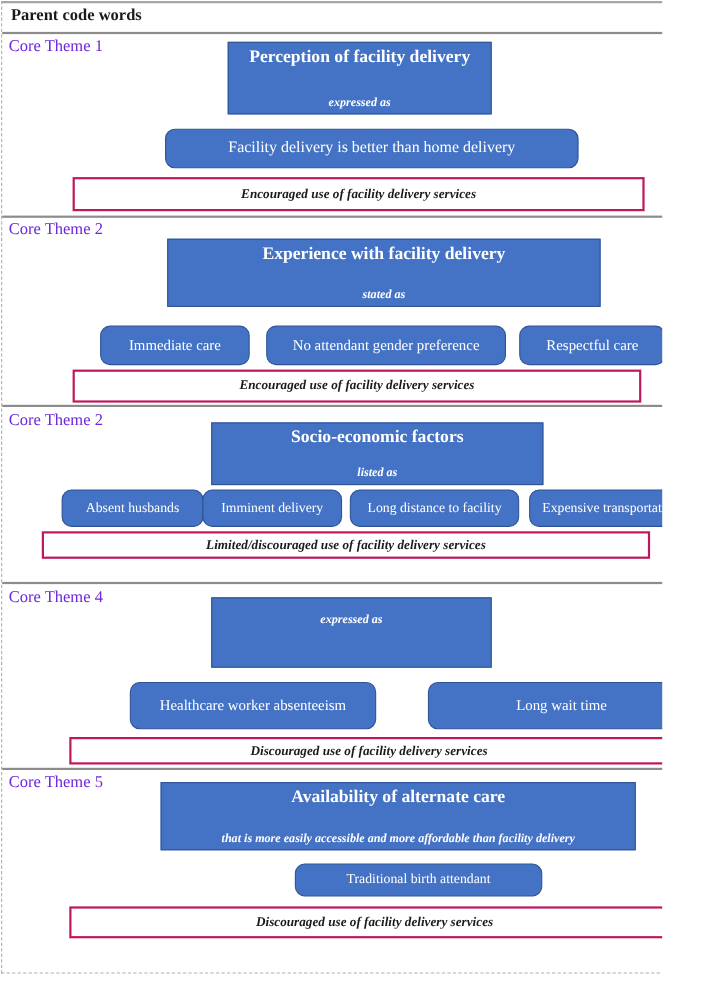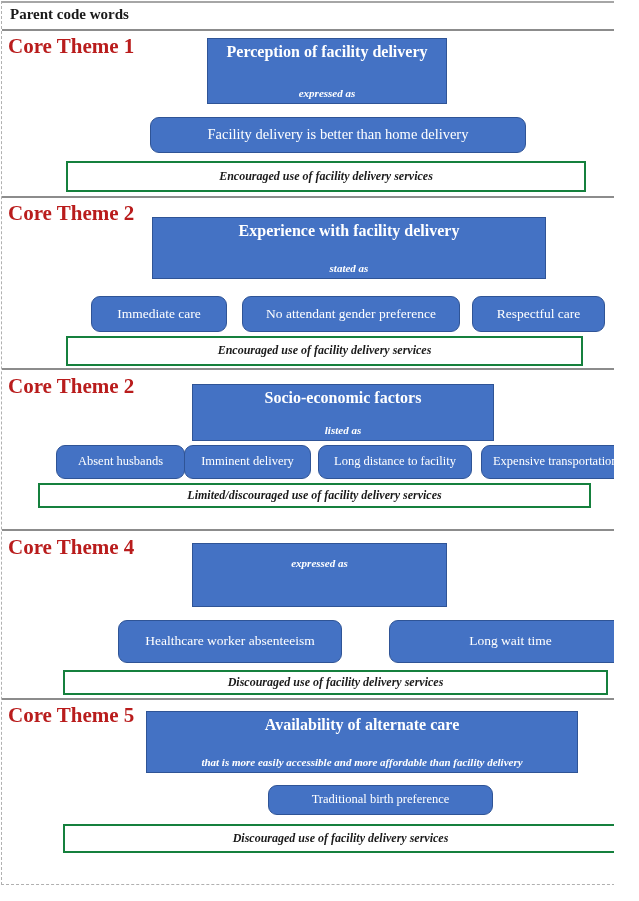--- a/index.html
+++ b/index.html
@@ -7,21 +7,20 @@
     padding: 0;
     background: #ffffff;
     font-family: "Liberation Serif", "DejaVu Serif", serif;
   }
   #canvas {
     position: relative;
     width: 602px;
     height: 901px;
     background: #ffffff;
     overflow: hidden;
-    padding-left: 12px;
   }
   
   .frame {
     position: absolute;
     left: 1px; top: 1px;
     width: 634px; height: 884px;
     border-top: 2px solid #a6a6a6;
     border-left: 1px dashed #b0b0b0;
     border-right: 1px dashed #b0b0b0;
     border-bottom: 1px dashed #b0b0b0;
@@ -37,23 +36,23 @@
   .hdr-label {
     position: absolute;
     font-weight: bold;
     font-size: 15px;
     color: #1a1a1a;
     white-space: nowrap;
   }
   .core-label {
     position: absolute;
     left: 8px;
-    font-weight: bold;
-    font-size: 21px;
-    color: #b91c1c;
+    font-weight: normal;
+    font-size: 15px;
+    color: #6d28d9;
     white-space: nowrap;
   }
   .theme-box {
     position: absolute;
     background: #4472c4;
     border: 1.5px solid #2f5496;
     box-sizing: border-box;
     color: #ffffff;
     display: flex;
     flex-direction: column;
@@ -86,21 +85,21 @@
     justify-content: center;
     text-align: center;
     font-size: 13.5px;
     padding: 2px 6px;
     line-height: 1.1;
     margin-left: 22px;
   }
   .outcome-box {
     position: absolute;
     background: #ffffff;
-    border: 2px solid #15803d;
+    border: 2px solid #be185d;
     box-sizing: border-box;
     color: #1a1a1a;
     display: flex;
     align-items: center;
     justify-content: center;
     text-align: center;
     font-style: italic;
     font-weight: 600;
     font-size: 12px;
     padding: 1px 4px;
@@ -156,15 +155,15 @@
   </div>
   <div class="code-box" style="left:96px; top:620px; width:224px; height:43px">Healthcare worker absenteeism</div>
   <div class="code-box" style="left:367px; top:620px; width:243px; height:43px">Long wait time</div>
   <div class="outcome-box" style="left:63px; top:670px; width:545px; height:25px">Discouraged use of facility delivery services</div>
 
   <div class="core-label" style="top:703px">Core Theme 5</div>
   <div class="theme-box" style="left:146px; top:711px; width:432px; height:62px">
     <div class="t-title">Availability of alternate care</div>
     <div class="t-sub">that is more easily accessible and more affordable than facility delivery</div>
   </div>
-  <div class="code-box" style="left:246px; top:785px; width:225px; height:30px; font-size:12.5px">Traditional birth preference</div>
+  <div class="code-box" style="left:246px; top:785px; width:225px; height:30px; font-size:12.5px">Traditional birth attendant</div>
   <div class="outcome-box" style="left:63px; top:824px; width:555px; height:29px">Discouraged use of facility delivery services</div>
 </div>
 
 </body></html>

